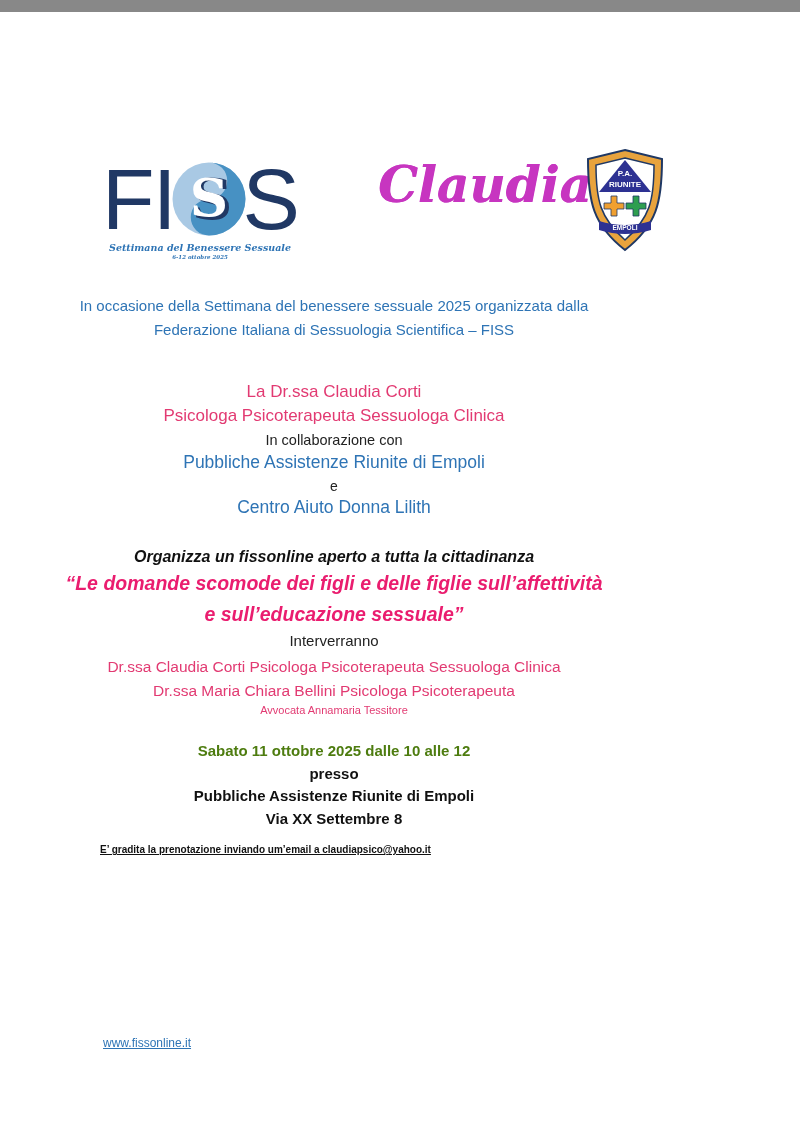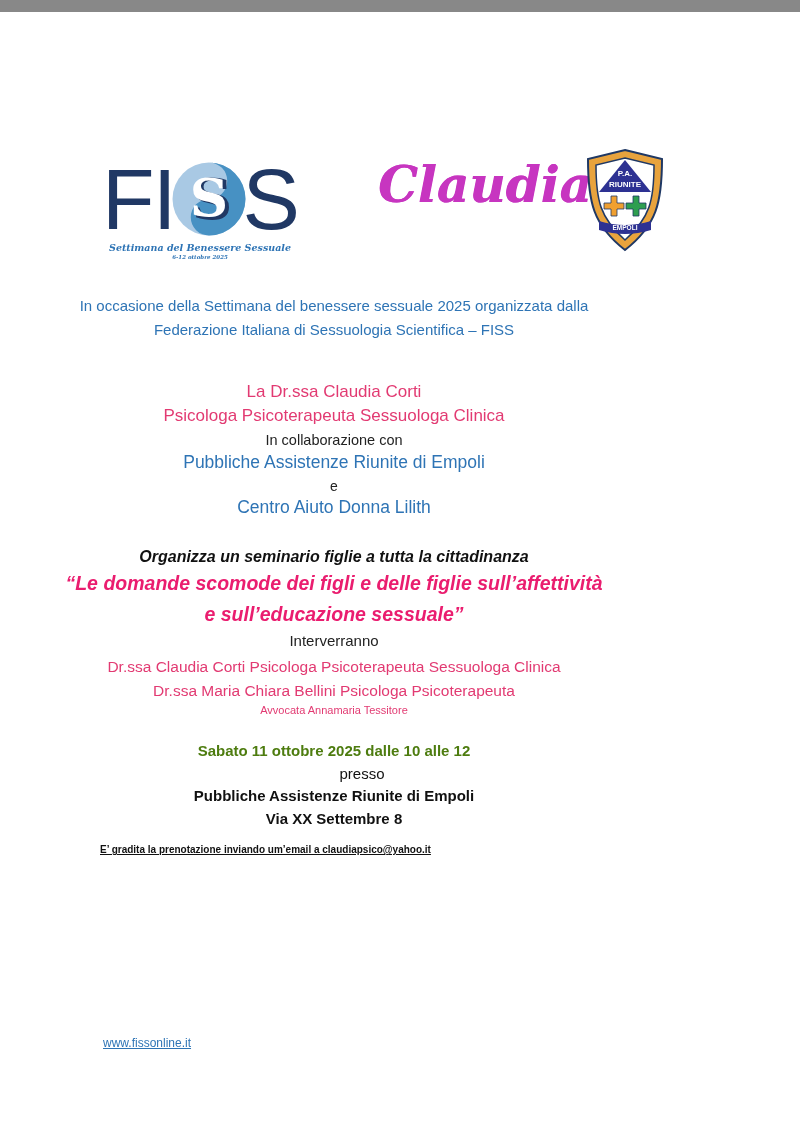--- a/index.html
+++ b/index.html
@@ -36,21 +36,21 @@
   .conj{top:466px;font-size:14px;color:#222;}
   .partner2{top:485px;font-size:17.5px;}
   .organizza{top:535px;font-size:16px;font-weight:bold;font-style:italic;color:#111;}
   .sem-title1{top:559px;font-size:19.5px;font-weight:bold;font-style:italic;color:#ea1d6f;}
   .sem-title2{top:590px;font-size:19.5px;font-weight:bold;font-style:italic;color:#ea1d6f;}
   .interv{top:620px;font-size:15px;color:#222;}
   .spk1{top:645px;font-size:15.5px;}
   .spk2{top:669px;font-size:15.5px;}
   .spk3{top:692px;font-size:11px;}
   .evdate{top:730px;font-size:15px;font-weight:bold;color:#4d7c0f;}
-  .evat{top:753px;font-size:15px;font-weight:normal;color:#111;padding-left:28px;}
+  .evat{top:753px;font-size:15px;font-weight:bold;color:#111;}
   .evvenue{top:775px;font-size:15px;font-weight:bold;color:#111;}
   .evaddr{top:798px;font-size:15px;font-weight:bold;color:#111;}
   .booking{position:absolute;left:100px;top:832px;font-size:10px;font-weight:bold;color:#111;
     text-decoration:underline;}
   .footer-link{position:absolute;left:103px;top:1024px;font-size:12px;color:#2e74b5;
     text-decoration:underline;cursor:pointer;}
 </style>
 </head>
 <body>
 
@@ -90,21 +90,21 @@
   <div class="line intro1 blue t15">In occasione della Settimana del benessere sessuale 2025 organizzata dalla</div>
   <div class="line intro2 blue t15">Federazione Italiana di Sessuologia Scientifica – FISS</div>
 
   <div class="line orgname pink">La Dr.ssa Claudia Corti</div>
   <div class="line orgrole pink">Psicologa Psicoterapeuta Sessuologa Clinica</div>
   <div class="line collab">In collaborazione con</div>
   <div class="line partner1 blue">Pubbliche Assistenze Riunite di Empoli</div>
   <div class="line conj">e</div>
   <div class="line partner2 blue">Centro Aiuto Donna Lilith</div>
 
-  <div class="line organizza">Organizza un seminario figlie a tutta la cittadinanza</div>
+  <div class="line organizza">Organizza un fissonline aperto a tutta la cittadinanza</div>
   <div class="line sem-title1">“Le domande scomode dei figli e delle figlie sull’affettività</div>
   <div class="line sem-title2">e sull’educazione sessuale”</div>
   <div class="line interv">Interverranno</div>
   <div class="line spk1 pink">Dr.ssa Claudia Corti Psicologa Psicoterapeuta Sessuologa Clinica</div>
   <div class="line spk2 pink">Dr.ssa Maria Chiara Bellini Psicologa Psicoterapeuta</div>
   <div class="line spk3 pink">Avvocata Annamaria Tessitore</div>
 
   <div class="line evdate">Sabato 11 ottobre 2025 dalle 10 alle 12</div>
   <div class="line evat">presso</div>
   <div class="line evvenue">Pubbliche Assistenze Riunite di Empoli</div>

